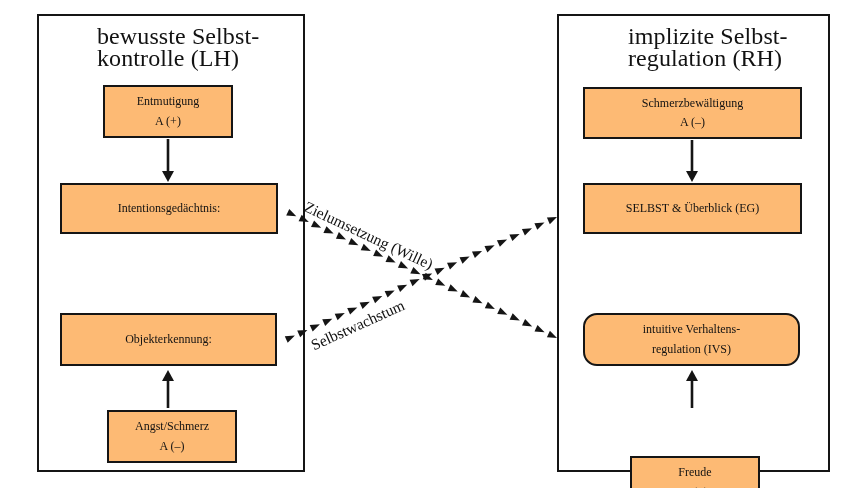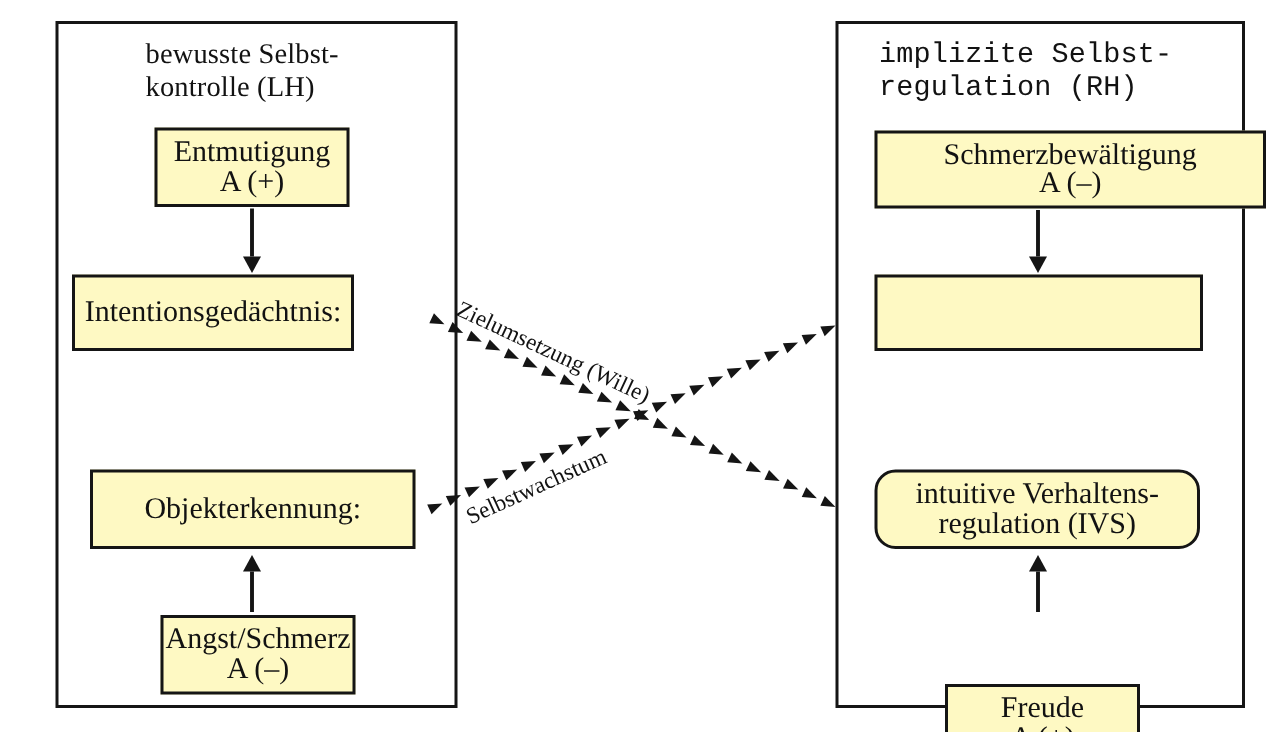--- a/index.html
+++ b/index.html
@@ -8,36 +8,36 @@
     font-family:"Liberation Serif","DejaVu Serif",serif;color:#121212;
     overflow:hidden;
   }
   .panel{
     position:absolute;border:2.5px solid #151515;background:transparent;
     box-sizing:border-box;
   }
   .panel-left{left:37px;top:14px;width:268px;height:458px;}
   .panel-right{left:557px;top:14px;width:273px;height:458px;}
   .panel-title{
-    position:absolute;font-size:19px;line-height:21.5px;
+    position:absolute;font-size:24px;line-height:21.5px;
     white-space:pre-line;letter-spacing:0.1px;
   }
   .title-left{left:97px;top:26px;}
-  .title-right{left:586px;top:26px;font-family:Liberation Mono, monospace;}
+  .title-right{left:628px;top:26px;}
   .nbox{
-    position:absolute;border:2px solid #151515;background:#fef9c3;
+    position:absolute;border:2px solid #151515;background:#fdba74;
     box-sizing:border-box;display:flex;flex-direction:column;
     align-items:center;justify-content:center;text-align:center;
-    font-size:20px;line-height:19.5px;
+    font-size:12px;line-height:19.5px;
   }
   .b-ent{left:103px;top:85px;width:130px;height:53px;}
-  .b-ig{left:48px;top:183px;width:188px;height:51px;}
+  .b-ig{left:60px;top:183px;width:218px;height:51px;}
   .b-oes{left:60px;top:313px;width:217px;height:53px;gap:43px;}
   .b-angst{left:107px;top:410px;width:130px;height:53px;}
-  .b-schmerz{left:583px;top:87px;width:261px;height:52px;}
+  .b-schmerz{left:583px;top:87px;width:219px;height:52px;}
   .b-eg{left:583px;top:183px;width:219px;height:51px;}
   .b-ivs{left:583px;top:313px;width:217px;height:53px;border-radius:14px;}
   .b-freude{left:630px;top:410px;width:130px;height:53px;margin-top:46px;}
   .diag-label{
     position:absolute;font-size:15.5px;white-space:nowrap;
     transform-origin:0 50%;
   }
   .lbl-ziel{left:305px;top:197px;transform:rotate(25deg);}
   .lbl-selbst{left:312px;top:337px;transform:rotate(-24.4deg);}
   #arrow-layer{position:absolute;left:0;top:0;pointer-events:none;}
@@ -123,20 +123,21 @@
   <div class="nbox b-angst">
     <span>Angst/Schmerz</span>
     <span>A (–)</span>
   </div>
 
   <div class="nbox b-schmerz">
     <span>Schmerzbewältigung</span>
     <span>A (–)</span>
   </div>
   <div class="nbox b-eg">
+    <span>SELBST &amp; Überblick (EG)</span>
   </div>
   <div class="nbox b-ivs">
     <span>intuitive Verhaltens-</span>
     <span>regulation (IVS)</span>
   </div>
   <div class="nbox b-freude">
     <span>Freude</span>
     <span>A (+)</span>
   </div>
 

